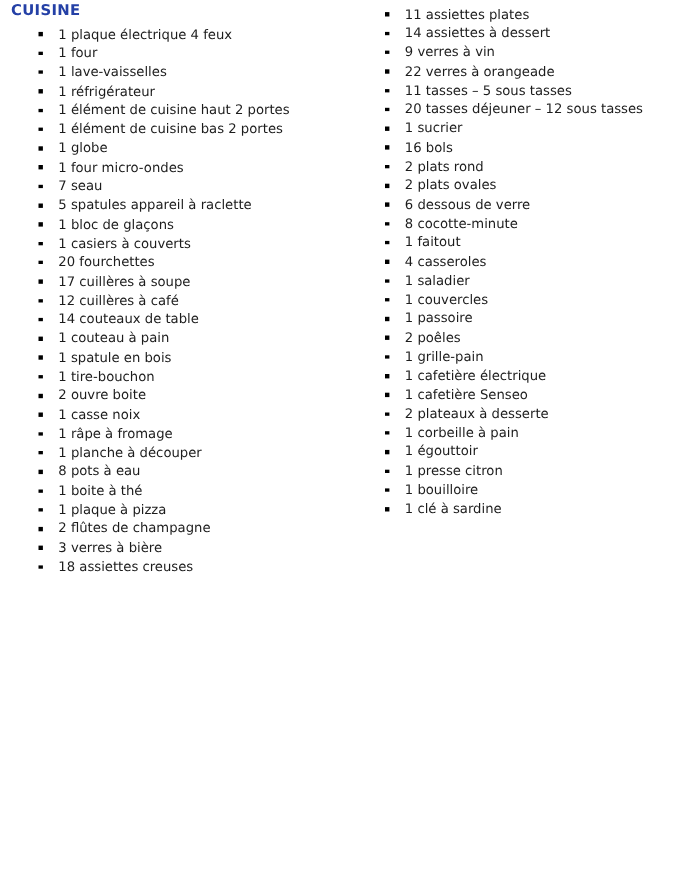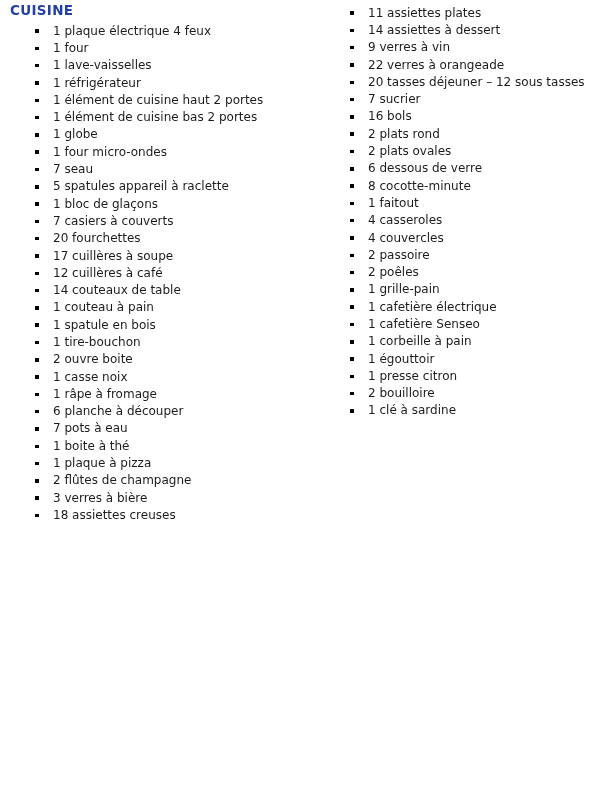--- a/index.html
+++ b/index.html
@@ -113,21 +113,21 @@
           <span class="item-text">5 spatules appareil à raclette</span>
         </li>
 
         <li>
           <span class="bullet"></span>
           <span class="item-text">1 bloc de glaçons</span>
         </li>
 
         <li>
           <span class="bullet"></span>
-          <span class="item-text">7 casiers à couverts</span>
+          <span class="item-text">1 casiers à couverts</span>
         </li>
 
         <li>
           <span class="bullet"></span>
           <span class="item-text">20 fourchettes</span>
         </li>
 
         <li>
           <span class="bullet"></span>
           <span class="item-text">17 cuillères à soupe</span>
@@ -168,26 +168,26 @@
           <span class="item-text">1 casse noix</span>
         </li>
 
         <li>
           <span class="bullet"></span>
           <span class="item-text">1 râpe à fromage</span>
         </li>
 
         <li>
           <span class="bullet"></span>
-          <span class="item-text">6 planche à découper</span>
-        </li>
-
-        <li>
-          <span class="bullet"></span>
-          <span class="item-text">7 pots à eau</span>
+          <span class="item-text">1 planche à découper</span>
+        </li>
+
+        <li>
+          <span class="bullet"></span>
+          <span class="item-text">8 pots à eau</span>
         </li>
 
         <li>
           <span class="bullet"></span>
           <span class="item-text">1 boite à thé</span>
         </li>
 
         <li>
           <span class="bullet"></span>
           <span class="item-text">1 plaque à pizza</span>
@@ -226,29 +226,33 @@
         <li>
           <span class="bullet"></span>
           <span class="item-text">9 verres à vin</span>
         </li>
 
         <li>
           <span class="bullet"></span>
           <span class="item-text">22 verres à orangeade</span>
         </li>
 
+        <li>
+          <span class="bullet"></span>
+          <span class="item-text">11 tasses – 5 sous tasses</span>
+        </li>
 
         <li>
           <span class="bullet"></span>
           <span class="item-text">20 tasses déjeuner – 12 sous tasses</span>
         </li>
 
         <li>
           <span class="bullet"></span>
-          <span class="item-text">7 sucrier</span>
+          <span class="item-text">1 sucrier</span>
         </li>
 
         <li>
           <span class="bullet"></span>
           <span class="item-text">16 bols</span>
         </li>
 
         <li>
           <span class="bullet"></span>
           <span class="item-text">2 plats rond</span>
@@ -272,29 +276,33 @@
         <li>
           <span class="bullet"></span>
           <span class="item-text">1 faitout</span>
         </li>
 
         <li>
           <span class="bullet"></span>
           <span class="item-text">4 casseroles</span>
         </li>
 
-
-        <li>
-          <span class="bullet"></span>
-          <span class="item-text">4 couvercles</span>
-        </li>
-
-        <li>
-          <span class="bullet"></span>
-          <span class="item-text">2 passoire</span>
+        <li>
+          <span class="bullet"></span>
+          <span class="item-text">1 saladier</span>
+        </li>
+
+        <li>
+          <span class="bullet"></span>
+          <span class="item-text">1 couvercles</span>
+        </li>
+
+        <li>
+          <span class="bullet"></span>
+          <span class="item-text">1 passoire</span>
         </li>
 
         <li>
           <span class="bullet"></span>
           <span class="item-text">2 poêles</span>
         </li>
 
         <li>
           <span class="bullet"></span>
           <span class="item-text">1 grille-pain</span>
@@ -303,40 +311,44 @@
         <li>
           <span class="bullet"></span>
           <span class="item-text">1 cafetière électrique</span>
         </li>
 
         <li>
           <span class="bullet"></span>
           <span class="item-text">1 cafetière Senseo</span>
         </li>
 
+        <li>
+          <span class="bullet"></span>
+          <span class="item-text">2 plateaux à desserte</span>
+        </li>
 
         <li>
           <span class="bullet"></span>
           <span class="item-text">1 corbeille à pain</span>
         </li>
 
         <li>
           <span class="bullet"></span>
           <span class="item-text">1 égouttoir</span>
         </li>
 
         <li>
           <span class="bullet"></span>
           <span class="item-text">1 presse citron</span>
         </li>
 
 
         <li>
           <span class="bullet"></span>
-          <span class="item-text">2 bouilloire</span>
+          <span class="item-text">1 bouilloire</span>
         </li>
 
         <li>
           <span class="bullet"></span>
           <span class="item-text">1 clé à sardine</span>
         </li>
       </ul>
   </div>
 
 </div>

